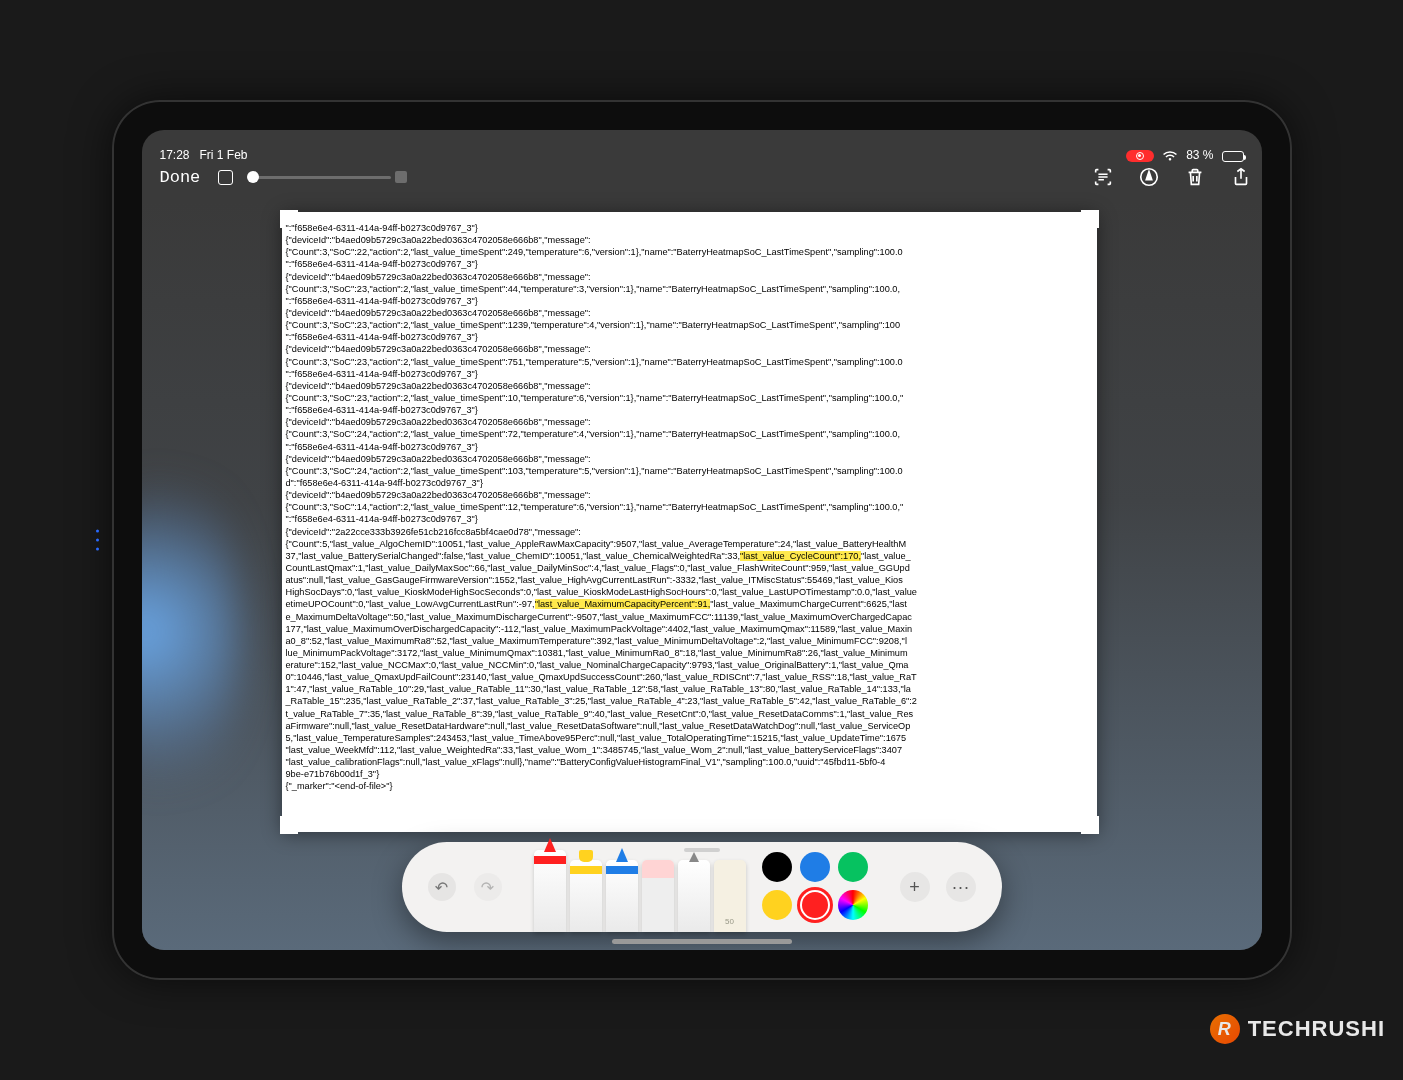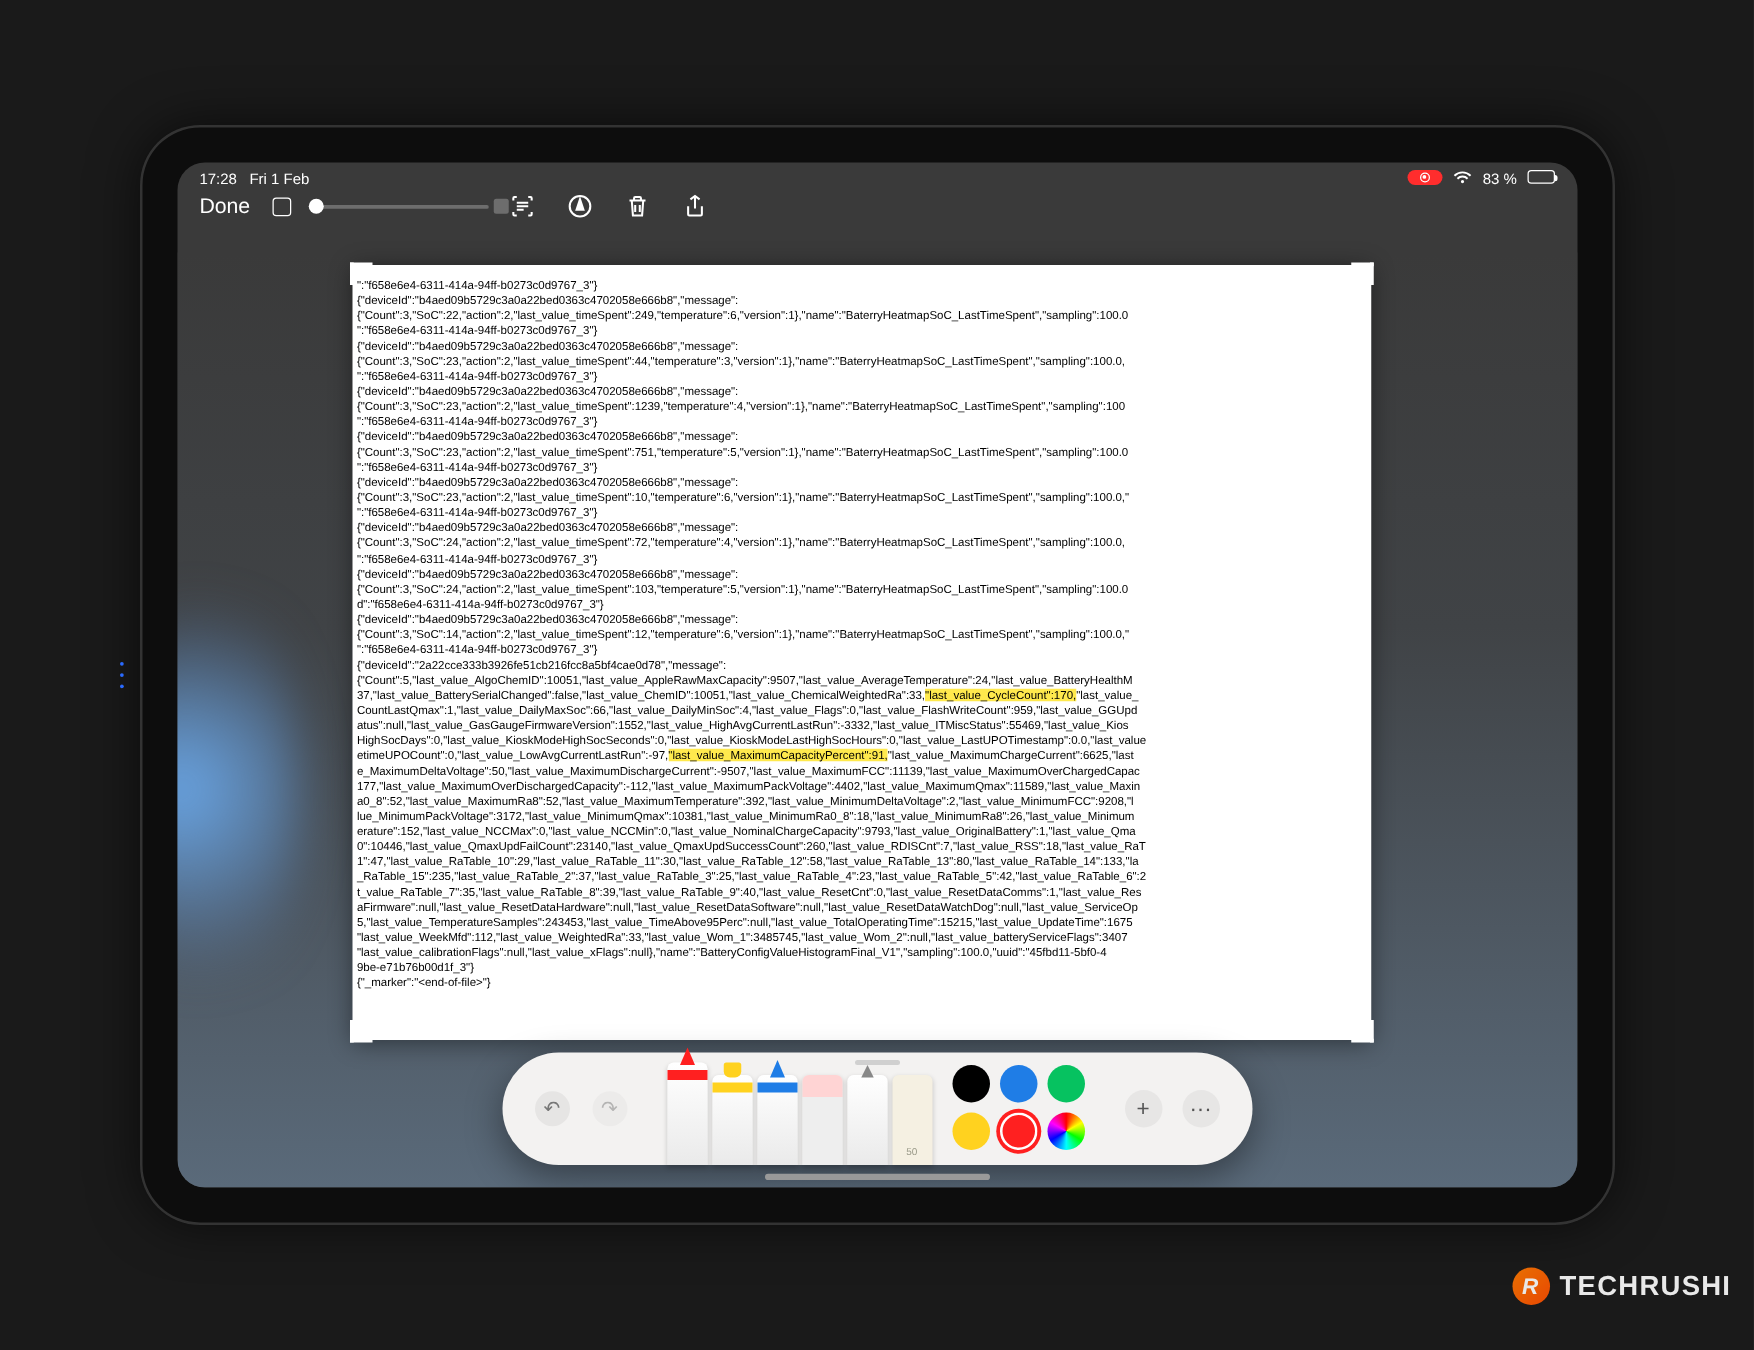--- a/index.html
+++ b/index.html
@@ -29,47 +29,49 @@
     border-radius: 22px;
     position: relative;
     overflow: hidden;
   }
 
   
   .status-bar {
     display: flex;
     justify-content: space-between;
     align-items: center;
-    padding: 6px 18px 0 18px;
+    padding: 18px 18px 0 18px;
     color: #fff;
     font-size: 12px;
     font-weight: 500;
   }
   .status-left { display: flex; gap: 10px; align-items:center;}
-  .status-right { display: flex; gap: 8px; align-items: flex-start; }
+  .status-right { display: flex; gap: 8px; align-items: flex-end; }
   .rec-pill {
     background: #ff2d2d;
     border-radius: 12px;
     padding: 2px 10px;
     display: flex;
     align-items: center;
     gap: 4px;
   }
   .rec-dot { width:8px; height:8px; border-radius:50%; border:1.5px solid #fff; position:relative;}
   .rec-dot::after{content:'';position:absolute;left:1px;top:1px;width:3px;height:3px;border-radius:50%;background:#fff;}
   .batt { width: 22px; height: 11px; border:1px solid #fff; border-radius:3px; position:relative;}
   .batt::after{content:'';position:absolute;right:-3px;top:3px;width:2px;height:5px;background:#fff;border-radius:0 2px 2px 0;}
   .batt-fill{background:#fff;width:83%;height:100%;border-radius:2px;}
 
   
   .toolbar {
     display: flex;
+    justify-content: space-between;
     align-items: center;
     padding: 4px 10px 10px 18px;
     color: #fff;
+    font-family: Liberation Mono, monospace;
   }
   .tb-left { display:flex; align-items:center; gap:18px; }
   .done { font-size: 17px; font-weight:400; color:#fff; }
   .sq { width:15px; height:15px; border:1.5px solid #fff; border-radius:3px;}
   .slider { display:flex; align-items:center; gap:4px;}
   .slider-track{ width:140px; height:3px; background:#6d6d6d; border-radius:2px; position:relative;}
   .slider-thumb{ position:absolute; left:-4px; top:-5px; width:12px;height:12px;border-radius:50%;background:#fff;}
   .sq-fill{ width:12px;height:12px;background:#6d6d6d;border-radius:2px;}
   .tb-right{ display:flex; align-items:center; gap:24px;}
   .tb-right svg{ width:22px; height:22px; }

